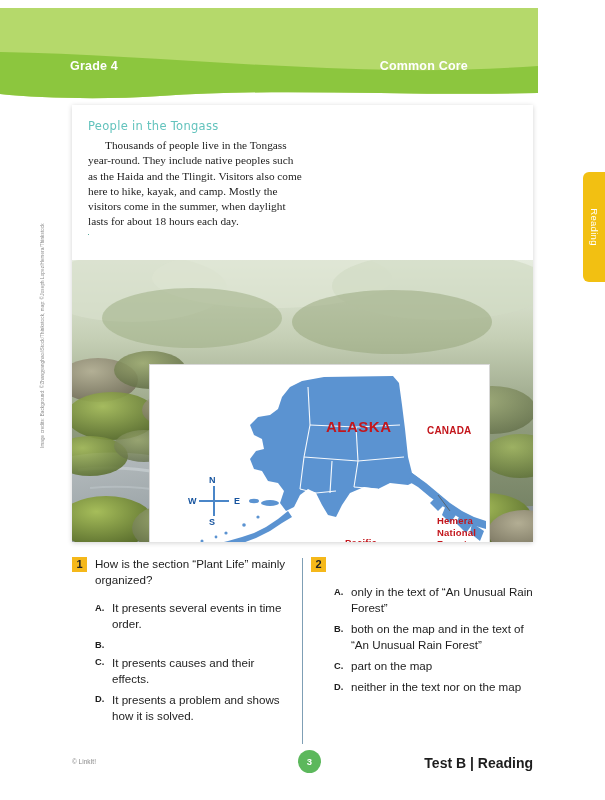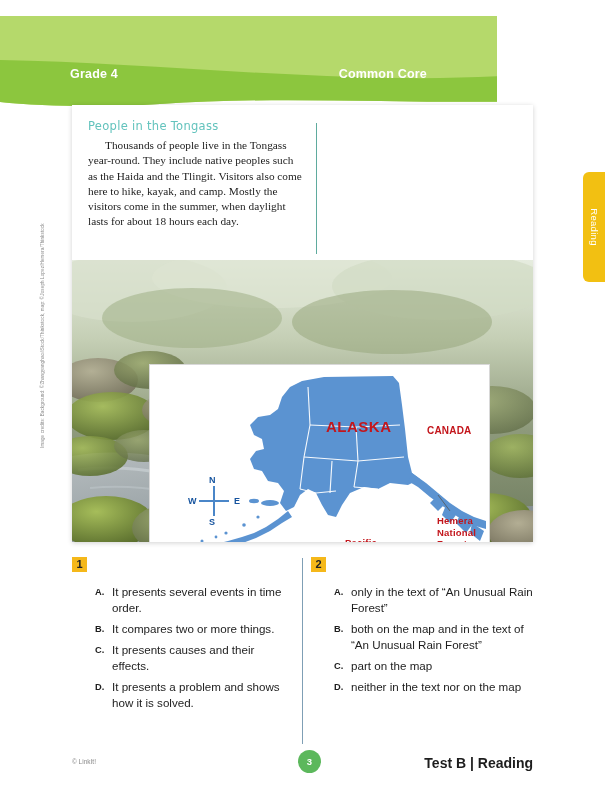--- a/index.html
+++ b/index.html
@@ -9,22 +9,22 @@
     height: 800px;
     background: #ffffff;
     font-family: "Liberation Sans", sans-serif;
     position: relative;
     overflow: hidden;
   }
 
   
   .header {
     position: absolute;
-    top: 16px; left: 0;
-    width: 497px;
+    top: 8px; left: 0;
+    width: 538px;
     height: 100px;
     overflow: hidden;
   }
   .header svg { display: block; }
 
   .header-label {
     position: absolute;
     font-size: 12.5px;
     font-weight: bold;
     color: #ffffff;
@@ -67,20 +67,21 @@
   }
 
   
   .text-area {
     position: absolute;
     left: 0; top: 0;
     width: 461px;
     height: 155px;
     padding: 14px 16px 0 16px;
     display: flex;
+    flex-direction: column;
   }
   .col-left { width: 228px; padding-right: 14px; }
   .col-div {
     width: 1px;
     background: #5fab9e;
     margin: 4px 0 6px 0;
     flex: 0 0 1px;
   }
   .col-right { width: 214px; padding-left: 16px; }
 
@@ -426,29 +427,29 @@
       </div>
     </div>
   </div>
 </div>
 
 <div class="questions">
 
   <div class="q-col">
     <div class="q-head">
       <div class="q-num">1</div>
+      <div class="q-text">How is the section “Plant Life” mainly organized?</div>
     </div>
     <div class="choices">
       <div class="choice">
         <div class="choice-letter">A.</div>
         <div class="choice-text">It presents several events in time order.</div>
       </div>
       <div class="choice">
         <div class="choice-letter">B.</div>
-        <div class="choice-text">It compares two or more things.</div>
       </div>
       <div class="choice">
         <div class="choice-letter">C.</div>
         <div class="choice-text">It presents causes and their effects.</div>
       </div>
       <div class="choice">
         <div class="choice-letter">D.</div>
         <div class="choice-text">It presents a problem and shows how it is solved.</div>
       </div>
     </div>

